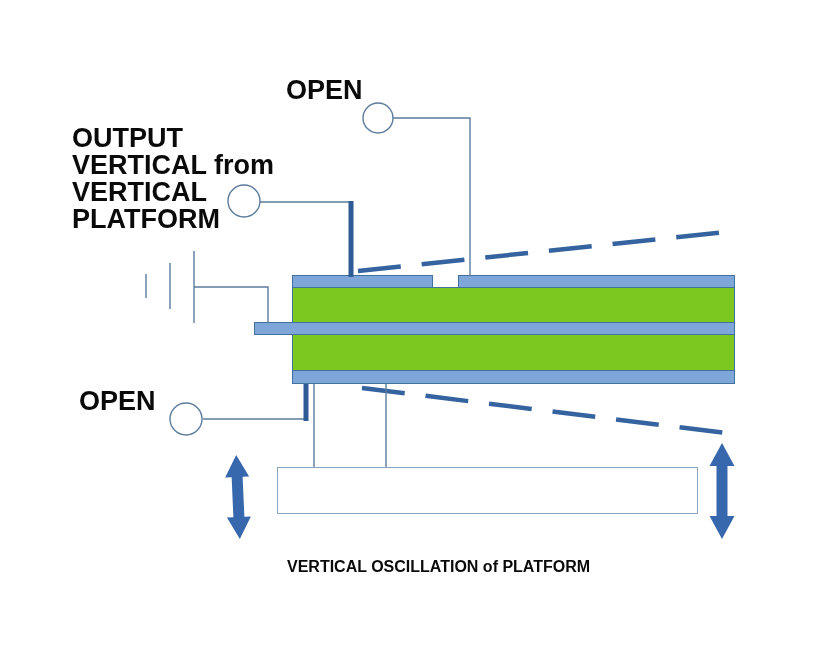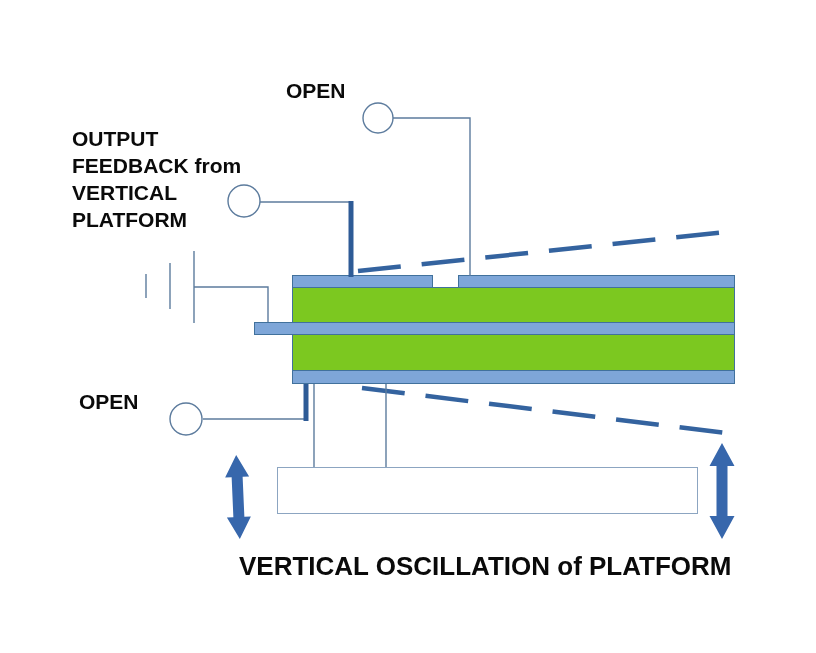--- a/index.html
+++ b/index.html
@@ -11,27 +11,28 @@
     position: relative;
     width: 816px;
     height: 653px;
     background: var(--background, #fff);
     overflow: hidden;
     font-family: "Liberation Sans", sans-serif;
   }
   .lbl {
     position: absolute;
     font-weight: 700;
-    font-size: 21px;
+    font-size: 27px;
     line-height: 27px;
     color: var(--text, #0a0a0a);
     white-space: nowrap;
   }
   .caption {
-    font-size: 26px;
+    font-size: 16px;
+    margin-left: 48px;
   }
   .layer {
     position: absolute;
     box-sizing: border-box;
     border: 1.5px solid var(--electrode_border, #41719C);
   }
   .electrode { background: var(--electrode_fill, #7EA6D8); }
   .piezo     { background: var(--piezo_fill, #7CC820); }
   .platform  {
     position: absolute;
@@ -71,21 +72,21 @@
 </style>
 </head>
 <body>
 
 <div class="canvas">
 
   <div class="lbl" style="left:286px; top:77px;">OPEN</div>
 
   <div class="lbl" style="left:72px; top:113px;margin-top:12px;">
     <div>OUTPUT</div>
-    <div>FEEDBACK from</div>
+    <div>VERTICAL from</div>
     <div>VERTICAL</div>
     <div>PLATFORM</div>
   </div>
 
   <div class="lbl" style="left:79px; top:388px;">OPEN</div>
 
   <div class="lbl caption" style="left:239px; top:553px;">VERTICAL OSCILLATION of PLATFORM</div>
 
   <div class="layer piezo" style="left:292px; top:287px; width:443px; height:37px;"></div>
   <div class="layer piezo" style="left:292px; top:334px; width:443px; height:37px;"></div>

